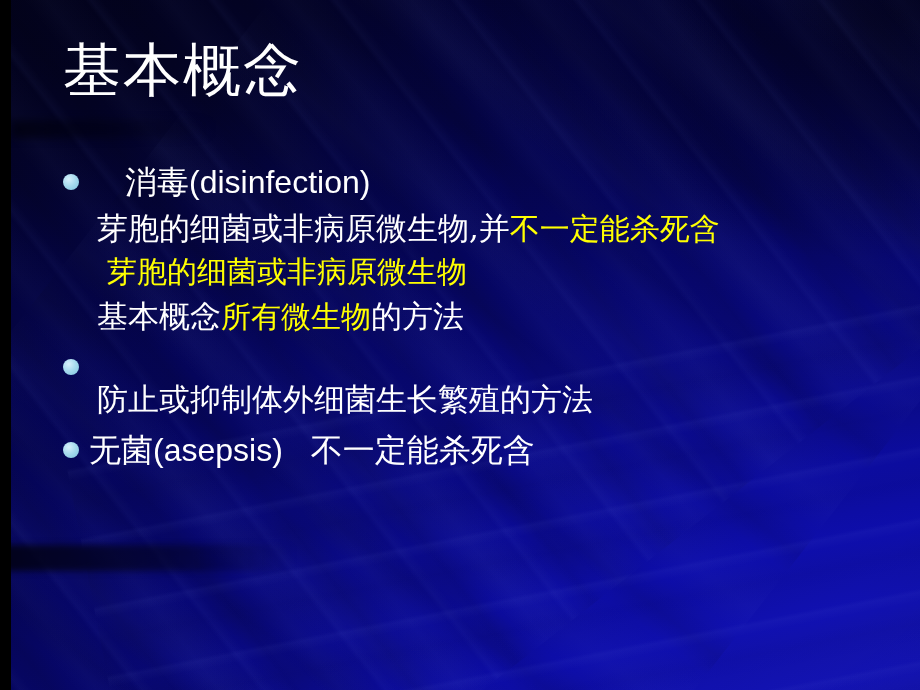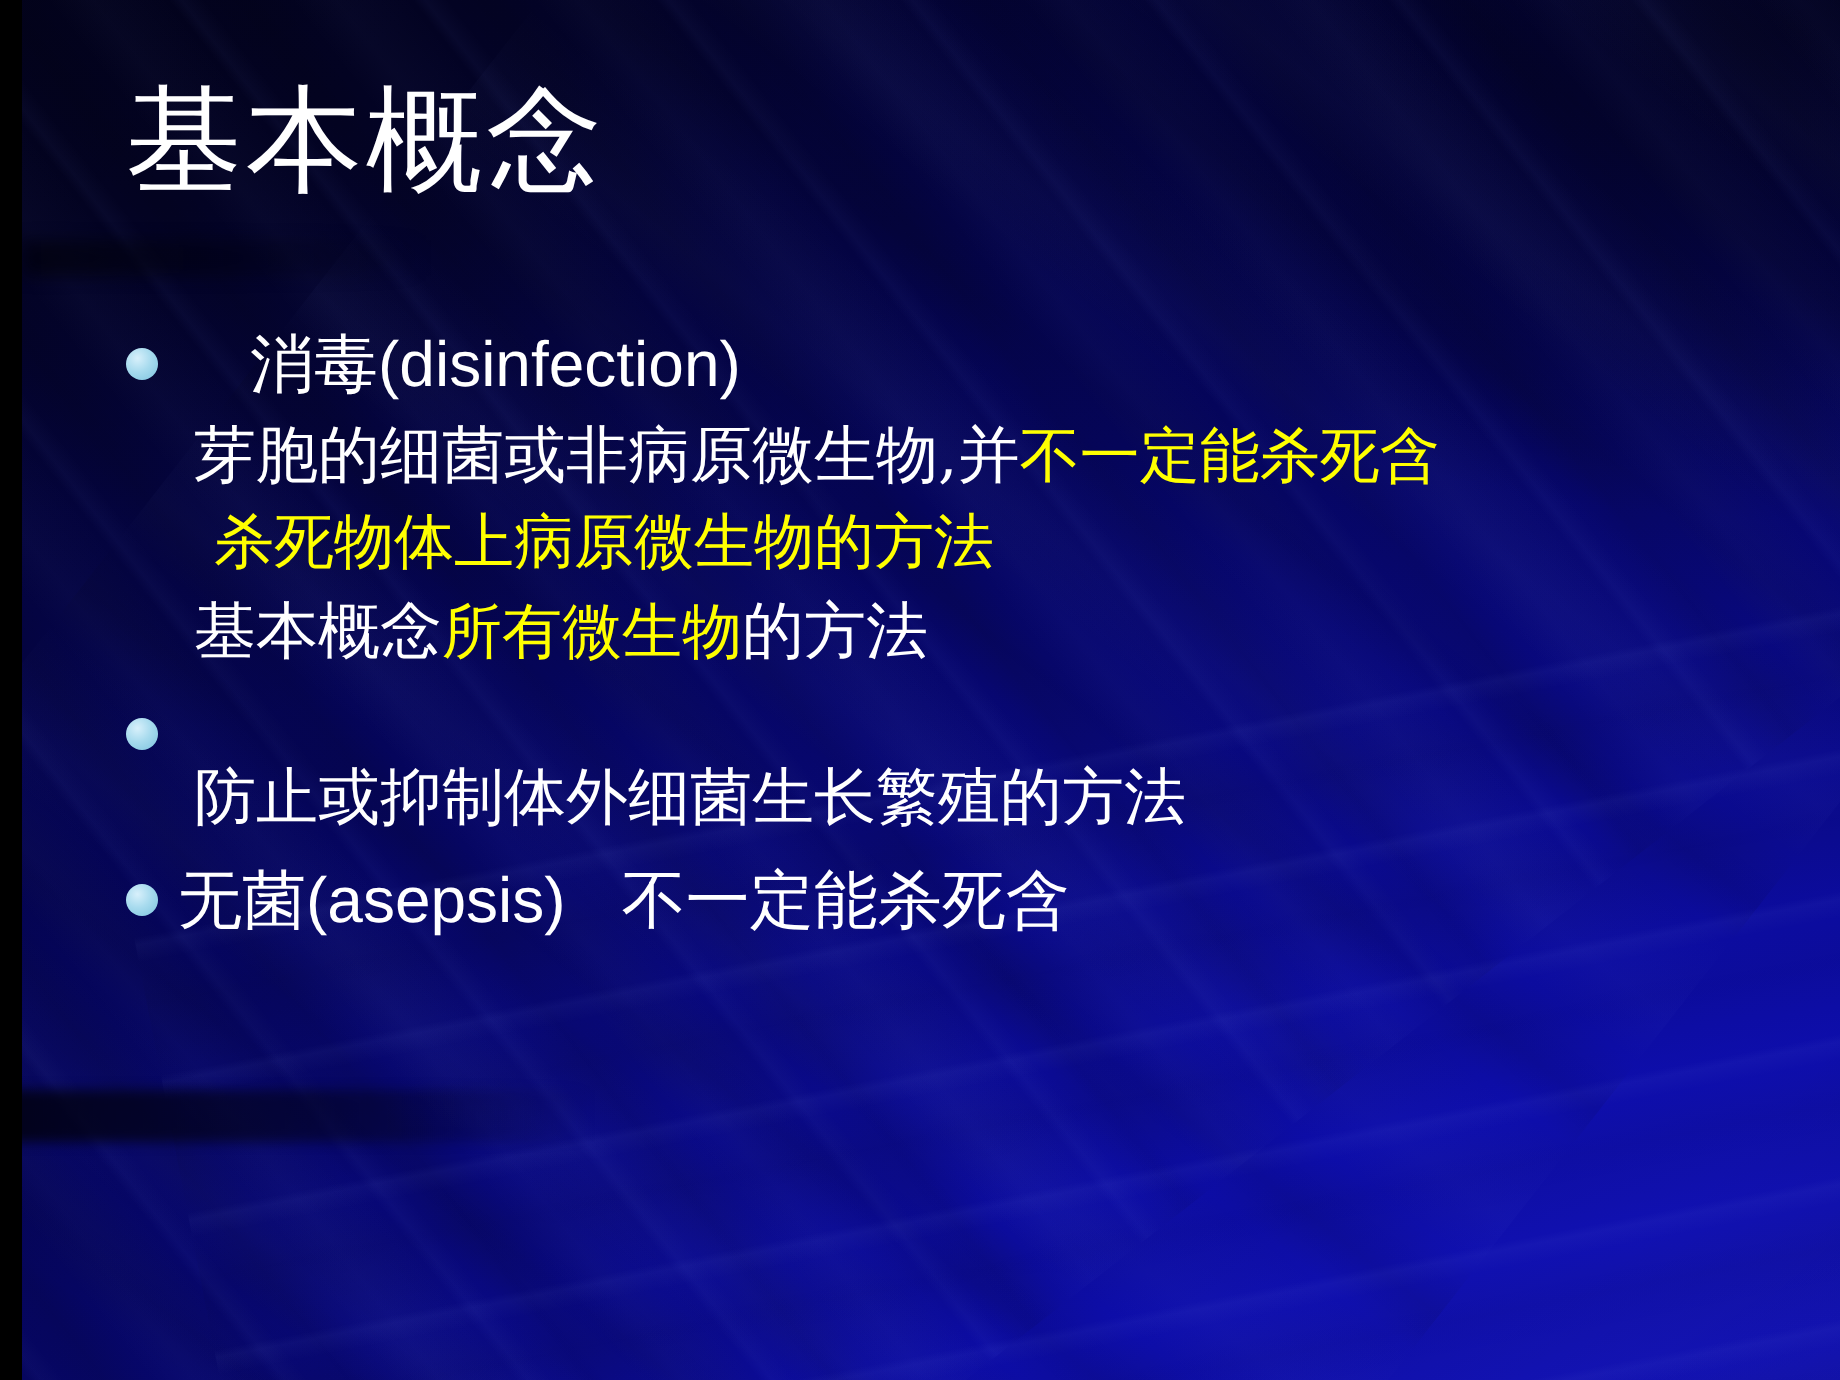--- a/index.html
+++ b/index.html
@@ -211,21 +211,21 @@
       <div class="bullet-row r1">
         <div class="bullet-dot"></div>
         <div class="bullet-text">
           <span>消毒</span><span class="latin">(disinfection)</span>
         </div>
       </div>
       <div class="sub-line r2">
         <span>芽胞的细菌或非病原微生物,并</span><span class="hl">不一定能杀死含</span>
       </div>
       <div class="sub-line indent2 r3">
-        <span class="hl">杀死物体上病原微生物的方法</span>
+        <span class="hl">芽胞的细菌或非病原微生物</span>
       </div>
 
       <div class="sub-line r2">
         <span>基本概念</span><span class="hl">所有微生物</span><span>的方法</span>
       </div>
 
       <div class="bullet-row r4">
         <div class="bullet-dot"></div>
       </div>
       <div class="sub-line r2">

